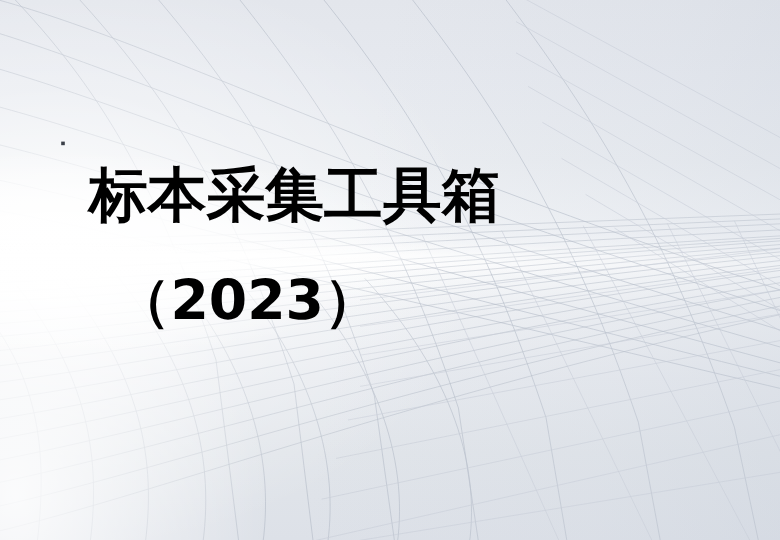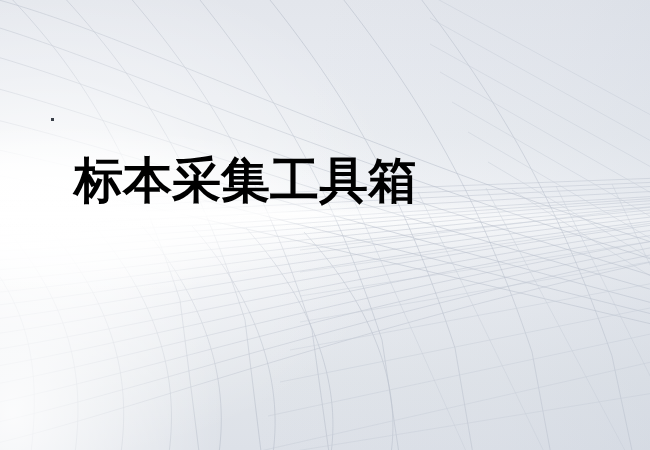--- a/index.html
+++ b/index.html
@@ -114,21 +114,21 @@
     position: absolute;
     left: 0;
     top: 0;
     width: 650px;
     height: 450px;
   }
 
   #title-main {
     position: absolute;
     left: 74px;
-    top: 152px;
+    top: 134px;
     margin: 0;
     font-family: "DejaVu Sans", "Liberation Sans", sans-serif;
     font-size: 49px;
     line-height: 58px;
     font-weight: 700;
     color: #000000;
     letter-spacing: 0px;
     white-space: nowrap;
   }
 
@@ -279,15 +279,16 @@
       <rect x="0" y="0" width="650" height="450" fill="url(#glow)"></rect>
     </svg>
   </div>
 
   <div class="bg-layer" id="bg-tint"></div>
   <div class="bg-layer" id="bg-streak"></div>
 
   <div id="title-block">
     <div id="stray-dot"></div>
     <h1 id="title-main">标本采集工具箱</h1>
+    <h2 id="title-year">（2023）</h2>
   </div>
 
 </div>
 
 </body></html>

